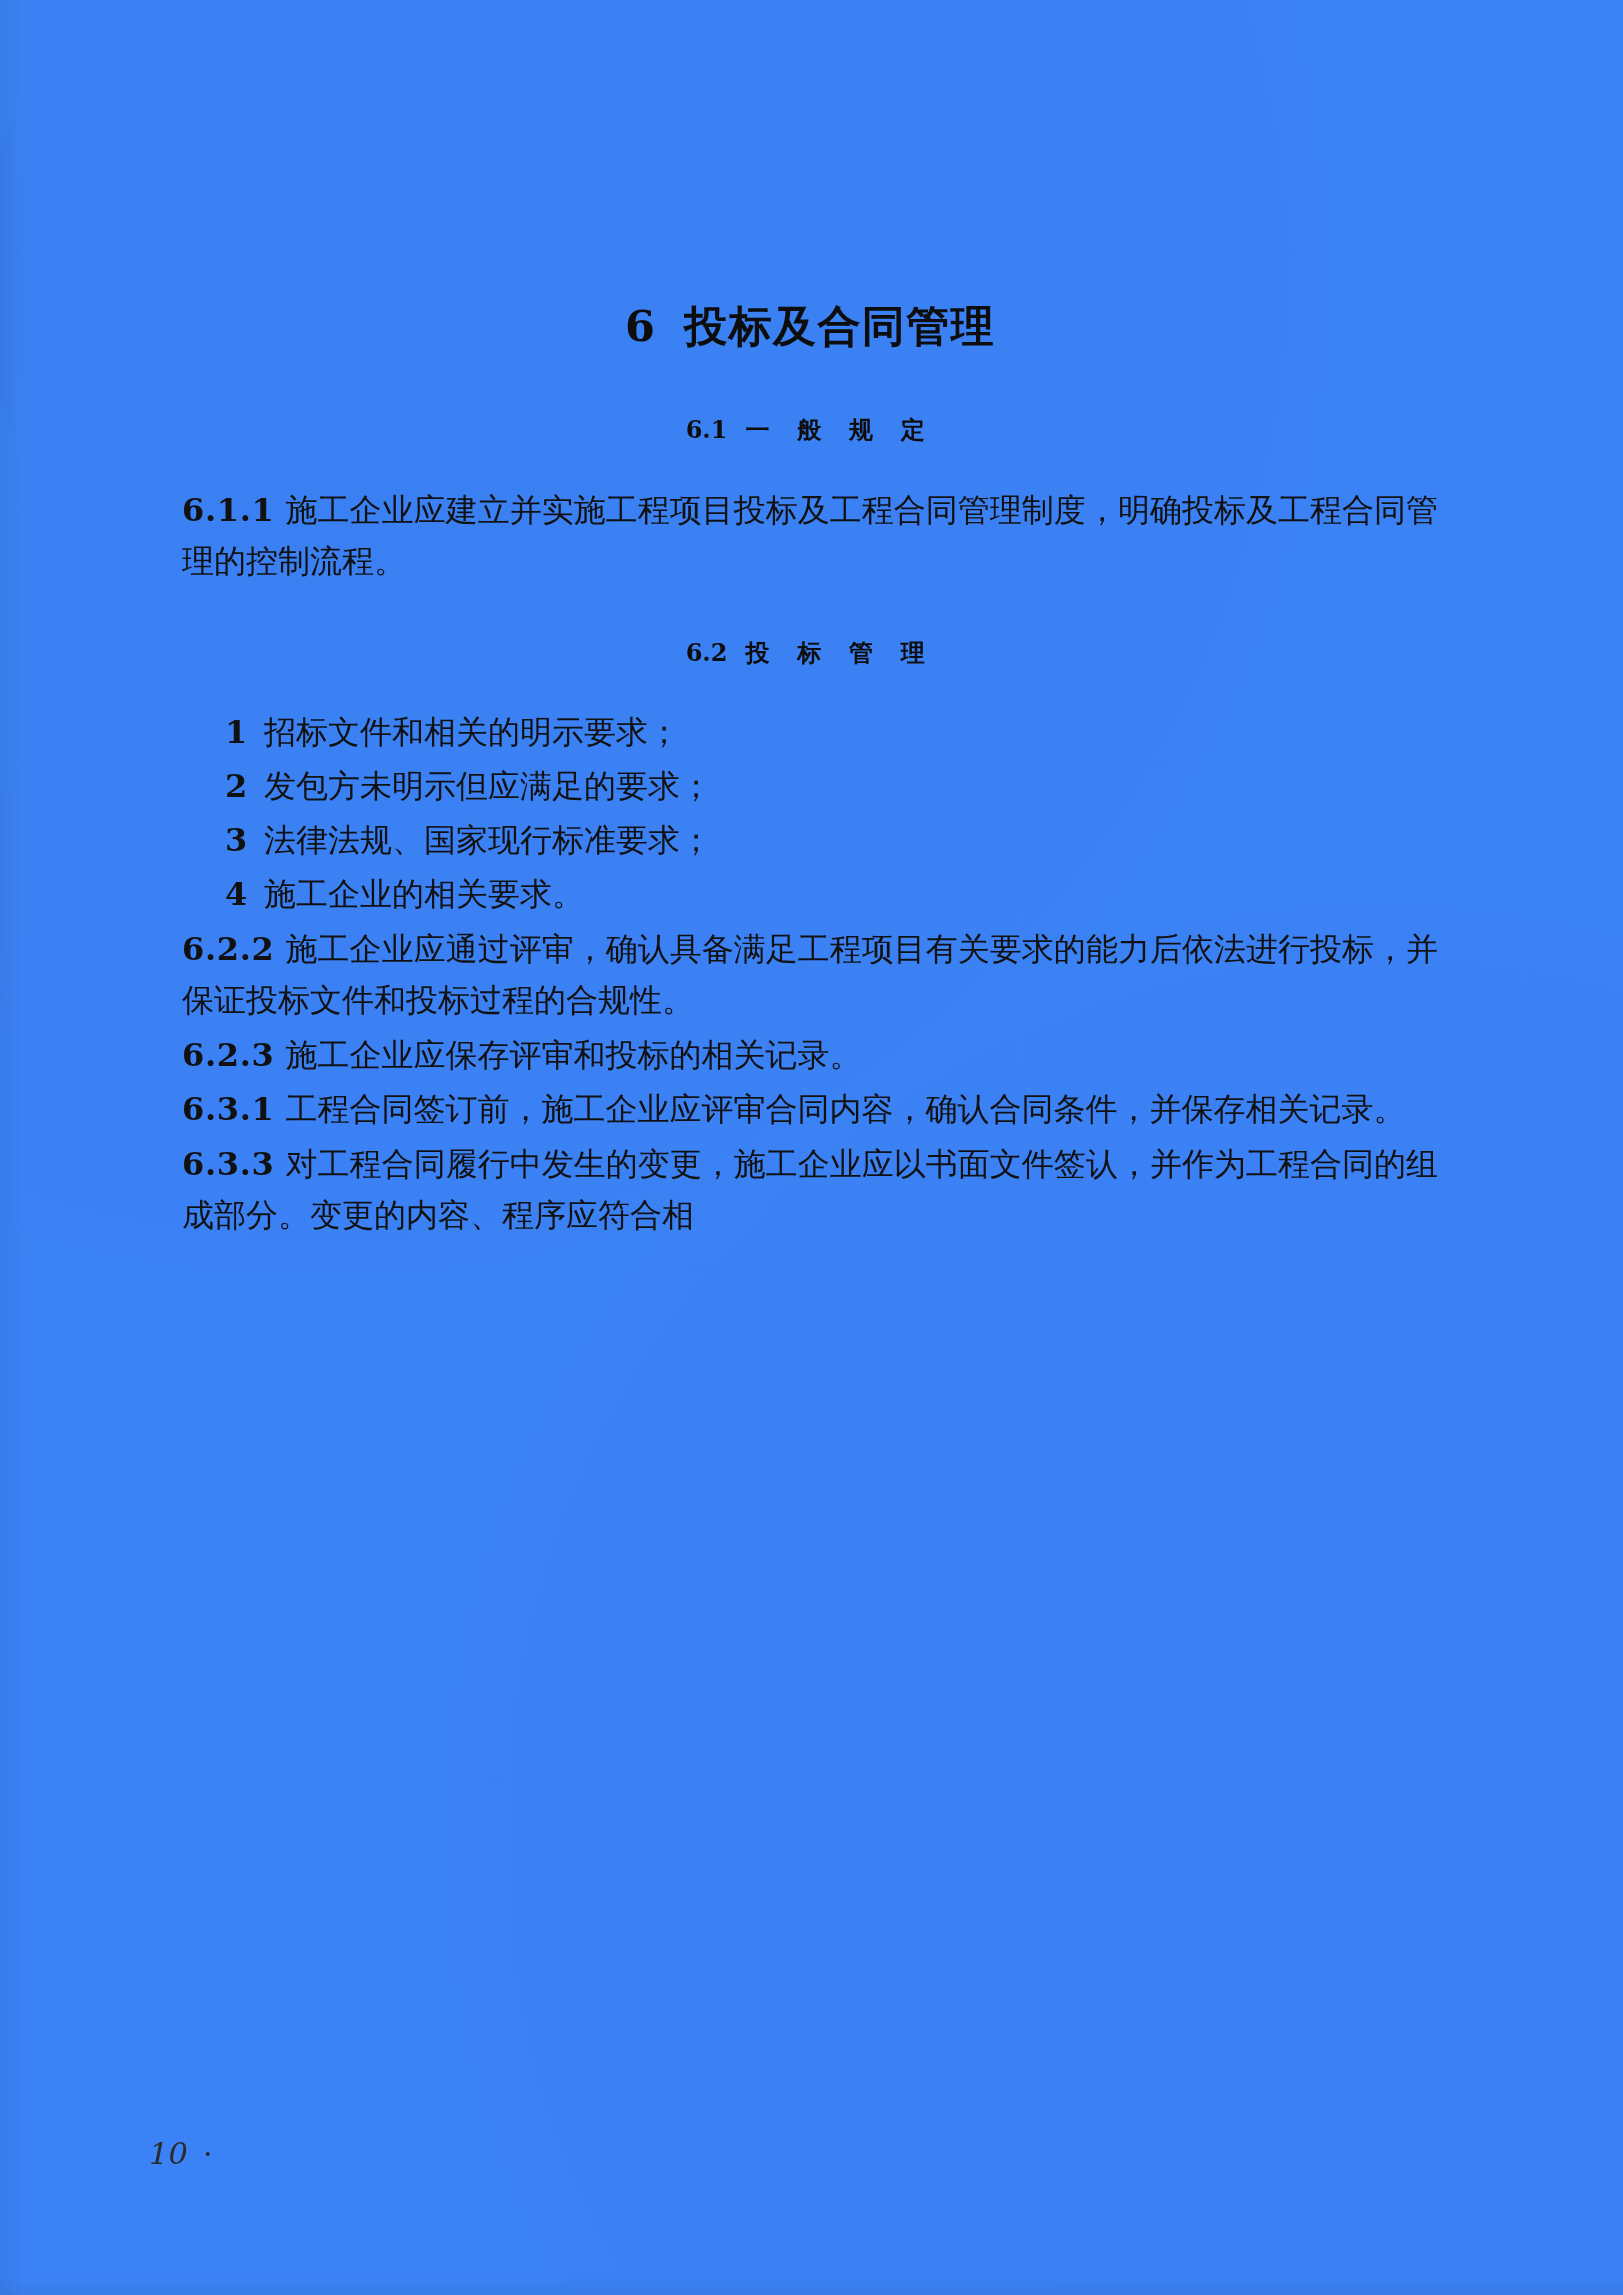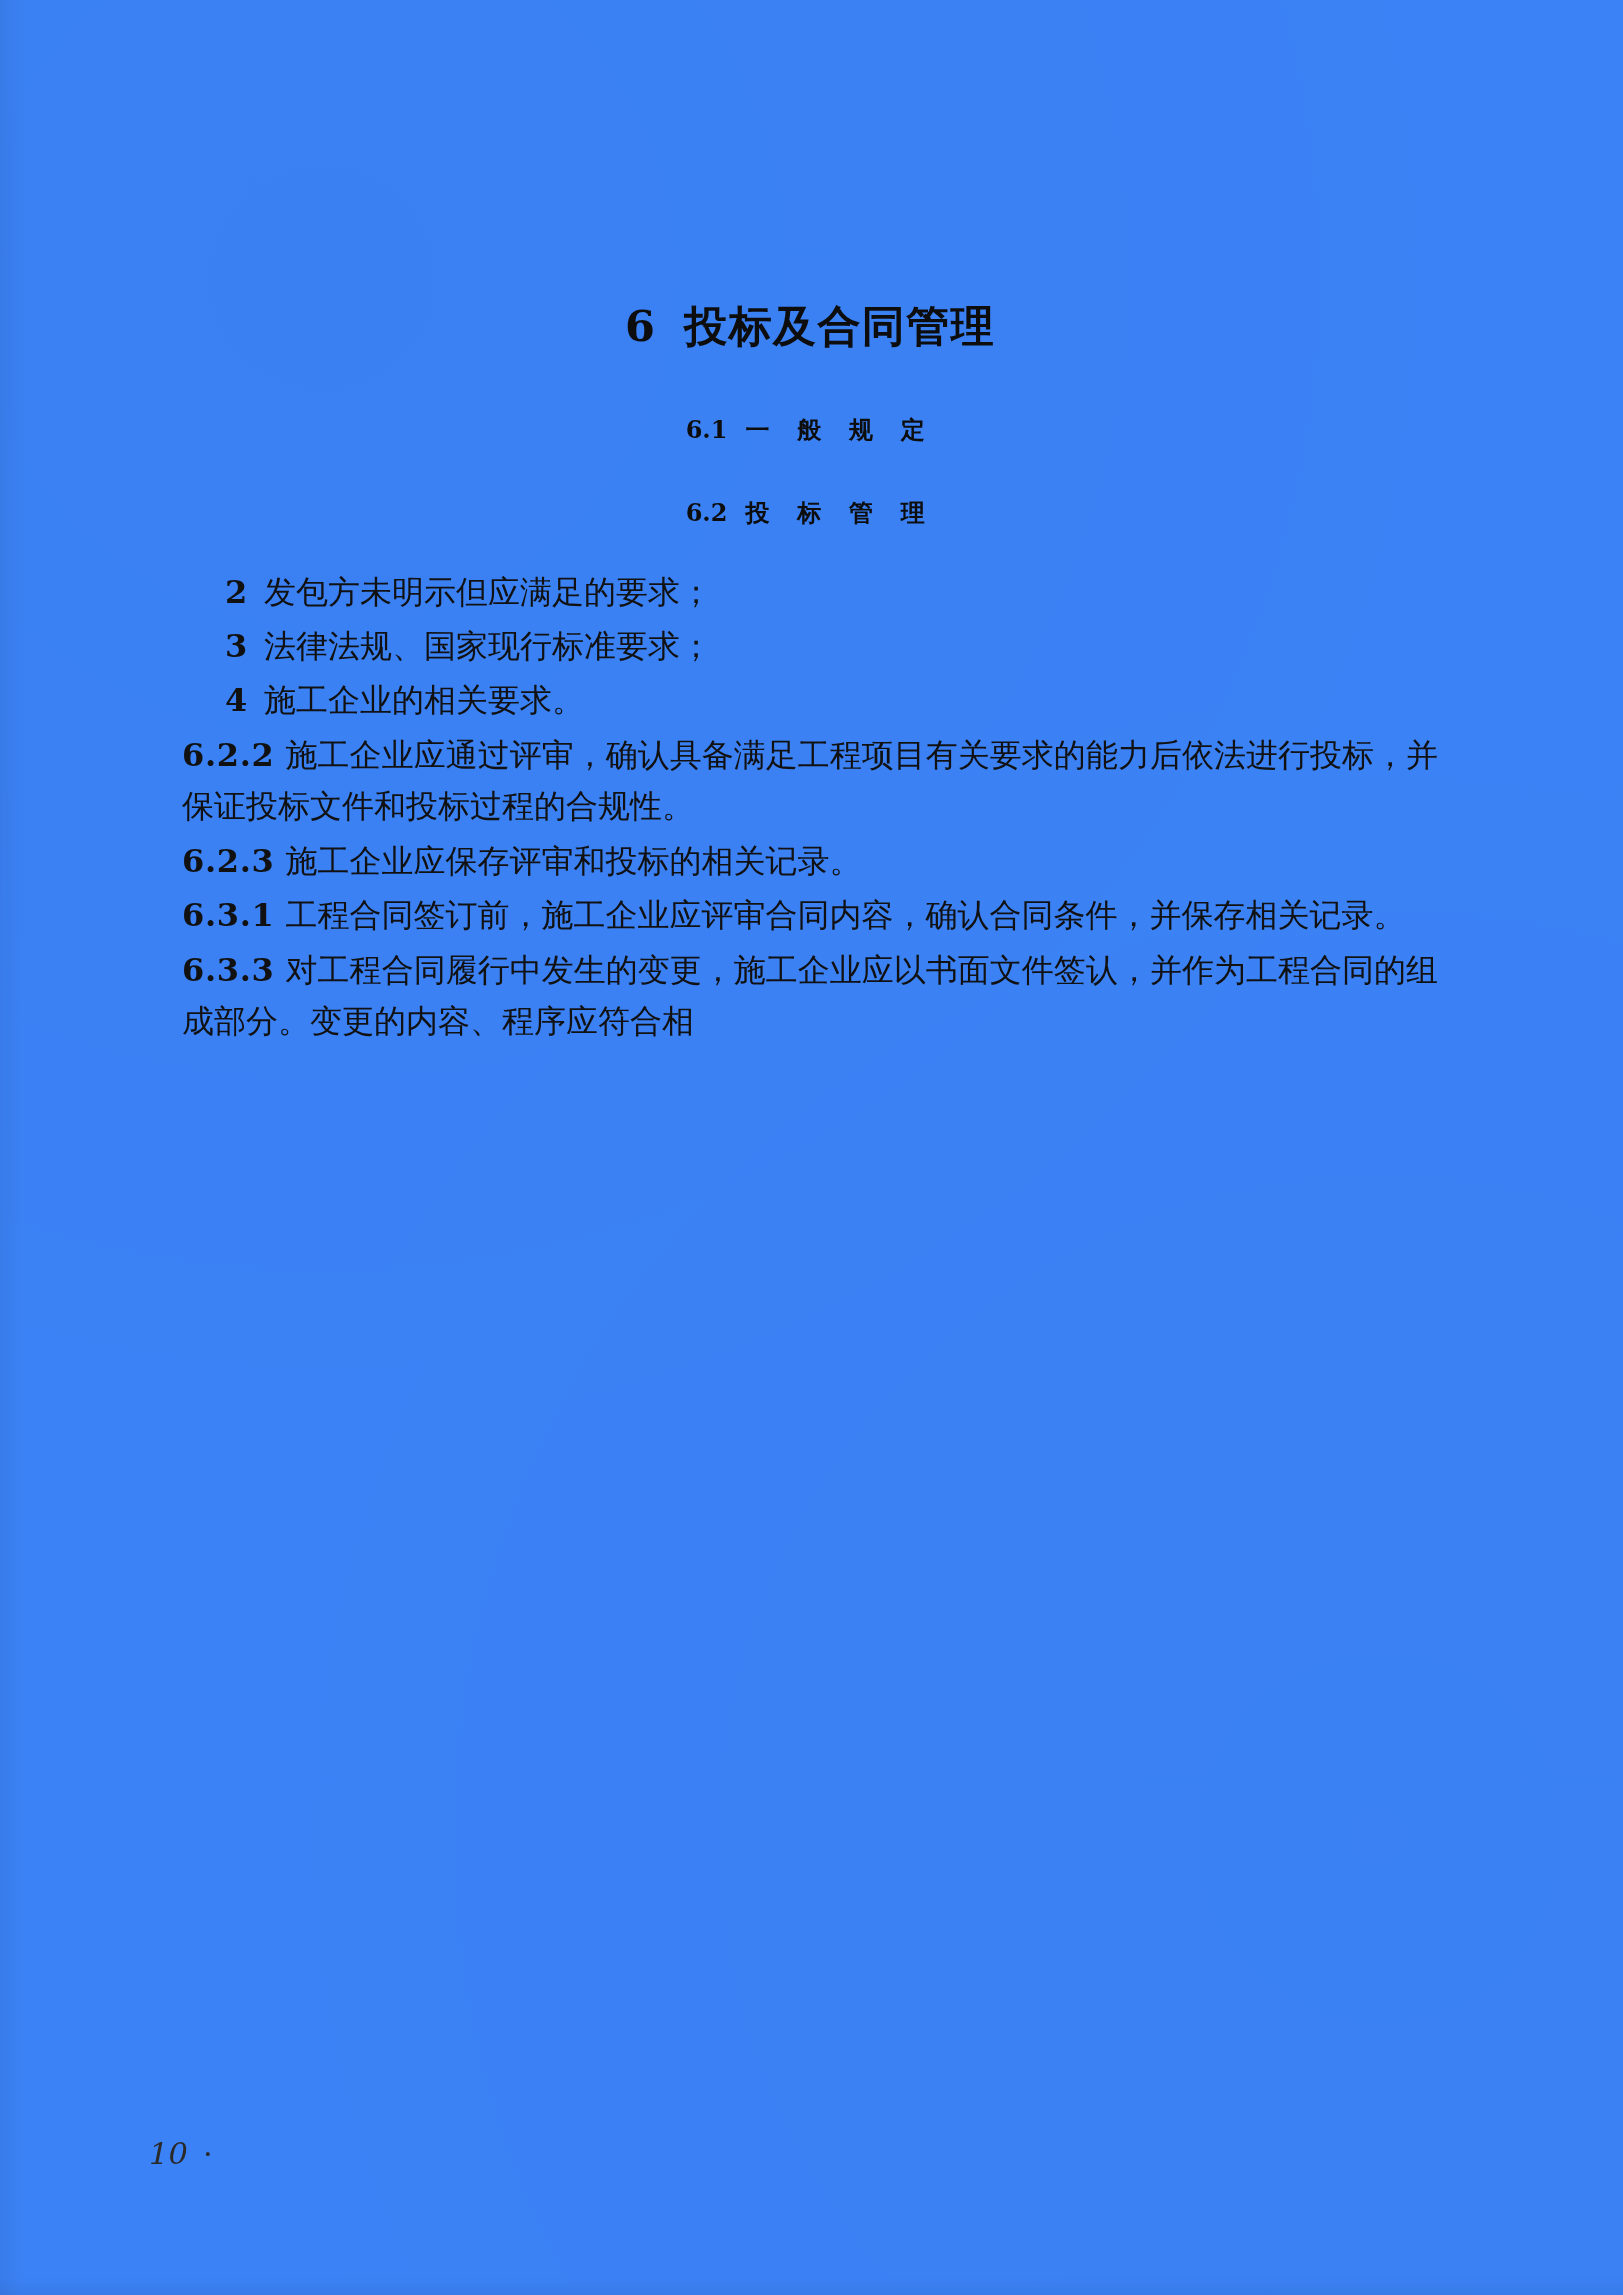--- a/index.html
+++ b/index.html
@@ -133,25 +133,31 @@
 
   <div class="content">
 
     <h1 class="chapter-title">
       <span class="num">6</span><span class="txt">投标及合同管理</span>
     </h1>
 
     <h2 class="section-title">
       <span class="sec-num">6.1</span><span class="sec-text">一 般 规 定</span>
     </h2>
+    <p class="clause">
+      <span class="cl-num">6.1.1</span><span class="cl-text">施工企业应建立并实施工程项目投标及工程合同管理制度，明确投标及工程合同管理的控制流程。</span>
+    </p>
 
     <h2 class="section-title">
       <span class="sec-num">6.2</span><span class="sec-text">投 标 管 理</span>
     </h2>
     <ul class="item-list">
+      <li>
+        <span class="it-num">1</span><span class="it-text">招标文件和相关的明示要求；</span>
+      </li>
       <li>
         <span class="it-num">2</span><span class="it-text">发包方未明示但应满足的要求；</span>
       </li>
       <li>
         <span class="it-num">3</span><span class="it-text">法律法规、国家现行标准要求；</span>
       </li>
       <li>
         <span class="it-num">4</span><span class="it-text">施工企业的相关要求。</span>
       </li>
     </ul>

